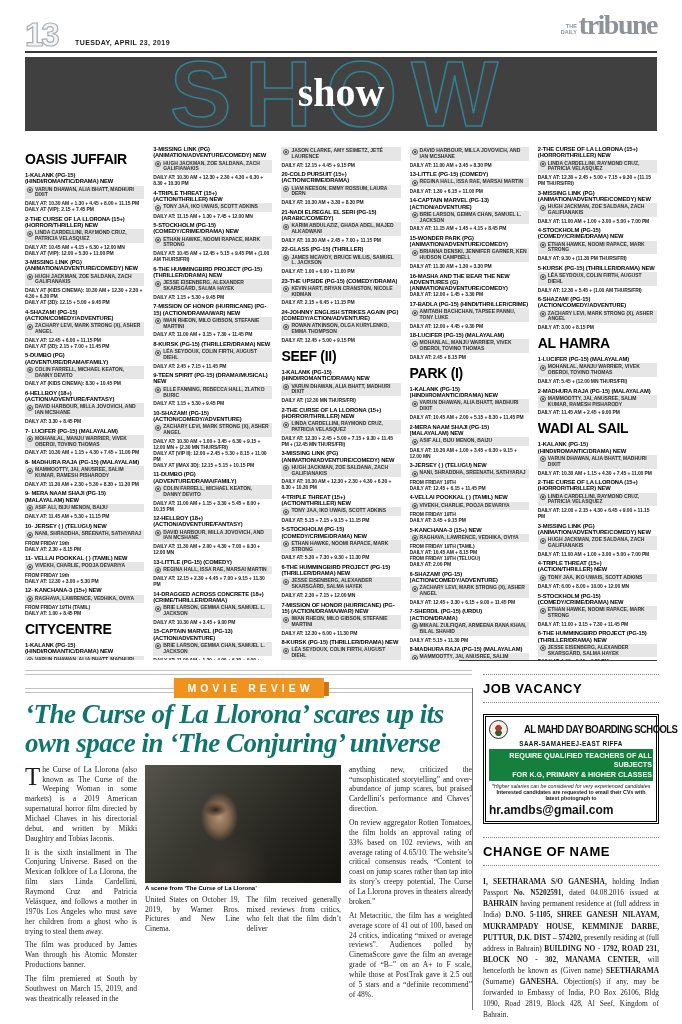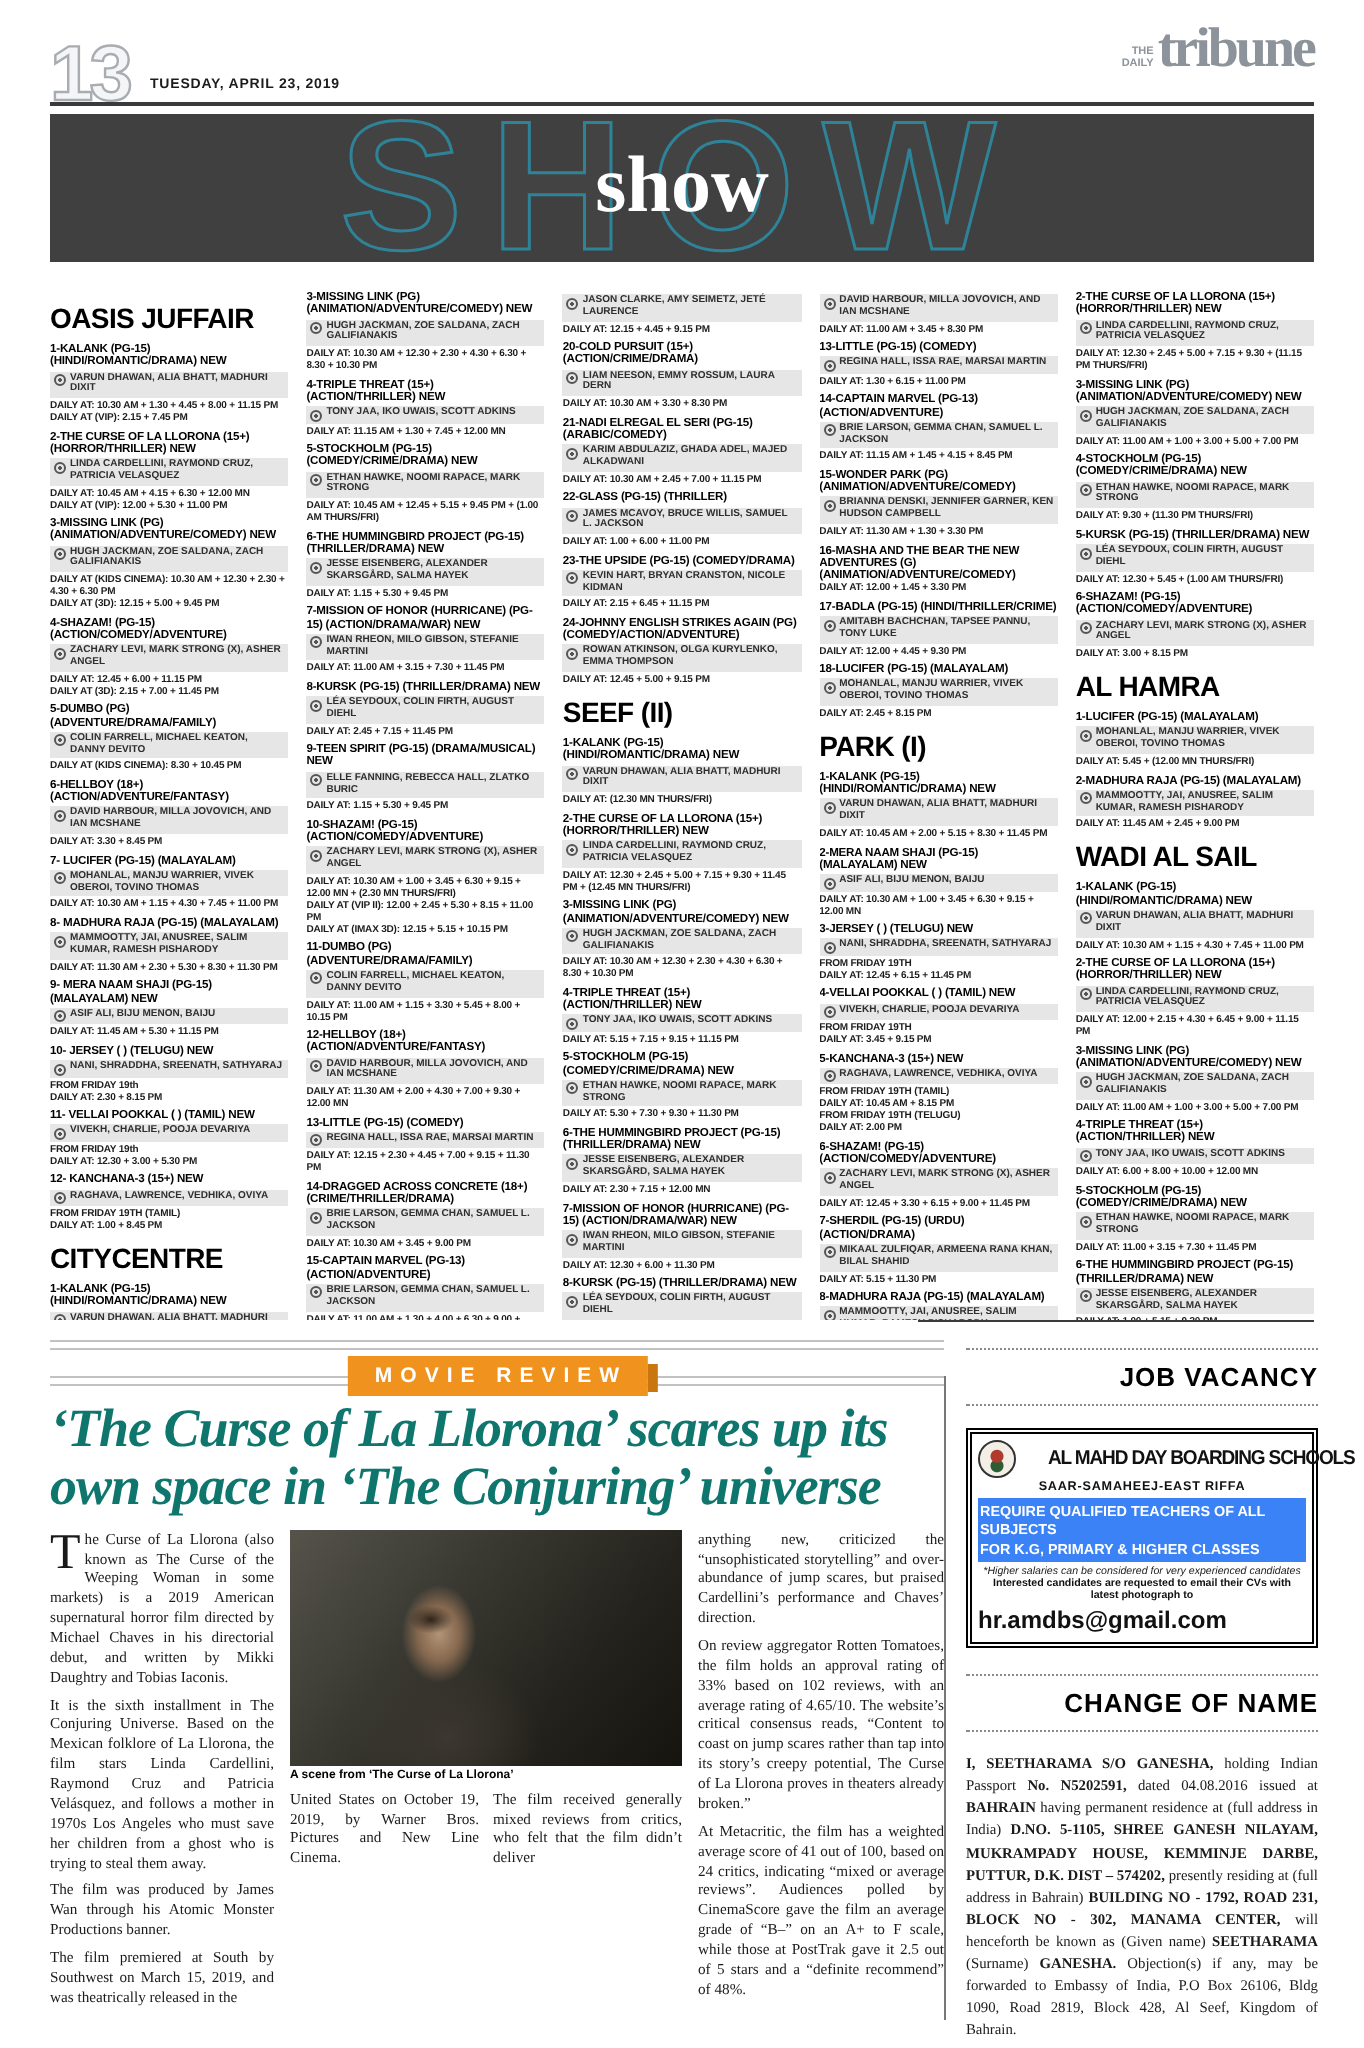--- a/index.html
+++ b/index.html
@@ -1,20 +1,20 @@
 <!DOCTYPE html>
 <html><head>
 <meta charset="utf-8">
 <style>
   html,body{margin:0;padding:0;background:#9e9e9e;}
   .page{position:relative;width:682px;height:1024px;margin:0 auto;background:#ffffff;overflow:hidden;
         font-family:"Liberation Sans",sans-serif;color:#111;}
   
   .hdr{position:absolute;left:25px;right:25px;top:24px;height:27px;border-bottom:2px solid #3a3a3a;}
-  .page-num{position:absolute;left:0;top:-8px;font-size:39px;font-weight:bold;letter-spacing:-2px;
+  .page-num{position:absolute;left:0;top:-8px;font-size:33px;font-weight:bold;letter-spacing:-2px;
             color:#f4f5f6;-webkit-text-stroke:1.2px #a9adb2;}
   .hdr-date{position:absolute;left:50px;bottom:5px;font-size:7px;font-weight:bold;letter-spacing:.4px;color:#1c1c1c;}
   .masthead{position:absolute;right:0;bottom:15px;display:flex;align-items:flex-end;}
   .masthead .daily{font-size:5.5px;line-height:1.05;text-align:right;color:#8d939a;font-weight:bold;margin-right:2px;white-space:pre-line;}
   .masthead .trib{font-family:"Liberation Serif",serif;font-weight:bold;font-size:28px;line-height:.78;color:#8d939a;letter-spacing:-1.5px;}
   
   .show-banner{position:absolute;left:25px;right:25px;top:57px;height:74px;background:#404040;overflow:hidden;}
   .show-outline{position:absolute;left:0;right:0;top:50%;transform:translateY(-50%);text-align:center;
         font-size:92px;font-weight:bold;letter-spacing:14px;color:rgba(255,255,255,0.02);
         -webkit-text-stroke:1.5px #2f8398;white-space:nowrap;}
@@ -50,30 +50,30 @@
        radial-gradient(ellipse 26px 34px at 38% 44%, #b39478 0%, #86684f 40%, rgba(70,58,45,0) 72%),
        radial-gradient(ellipse 62px 52px at 40% 88%, #3c372f 0%, rgba(40,37,30,0) 75%),
        linear-gradient(130deg,#55534a 0%,#3a3a33 35%,#23221c 70%,#15140f 100%);}
   .caption{font-size:6px;font-weight:bold;margin:2px 0 4px;color:#000;font-family:"Liberation Sans",sans-serif;}
   .mid-cols{display:flex;gap:7px;}
   .mid-cols > p{flex:1 1 0;}
   
   .ads-rule{position:absolute;left:459px;right:25px;top:660px;border-top:1px solid #3a3a3a;}
   .vdiv{position:absolute;left:472px;top:688px;height:322px;border-left:1px solid #777;}
   .ads{position:absolute;left:483px;top:674px;width:176px;}
-  .ad-h{border-top:1.5px dotted #8a8a8a;border-bottom:1.5px dotted #8a8a8a;padding:6px 0;text-align:right;
+  .ad-h{border-top:1.5px dotted #8a8a8a;border-bottom:1.5px dotted #8a8a8a;padding:6px 0;text-align:left;
         font-weight:bold;font-size:13px;letter-spacing:.5px;color:#000;}
   .adbox{border:3px double #000;margin:11px 0 13px;padding:3px 3px 4px;}
   .ad-top{display:flex;align-items:center;gap:16px;margin-bottom:1px;}
   .ad-logo{flex:0 0 auto;width:17px;height:17px;border-radius:50%;border:1.5px solid #333;
         background:radial-gradient(circle at 50% 42%, #b03a2e 0 3px, transparent 3.5px),
                    radial-gradient(circle at 50% 70%, #2e5c34 0 3px, transparent 3.5px),#f3efe6;}
   .ad-name{font-weight:bold;font-size:10px;letter-spacing:-.6px;line-height:1;transform:scaleX(.95);transform-origin:left;white-space:nowrap;}
   .ad-sub{text-align:center;font-size:6.3px;font-weight:bold;letter-spacing:.4px;margin-bottom:2px;}
-  .ad-bar{background:#3b82f6;color:#fff;text-align:left;font-weight:bold;font-size:7.2px;line-height:1.3;padding:2px 1px;margin-bottom:2px;}
+  .ad-bar{background:#15803d;color:#fff;text-align:right;font-weight:bold;font-size:7.2px;line-height:1.3;padding:2px 1px;margin-bottom:2px;}
   .ad-note1{font-style:italic;font-size:5.3px;text-align:center;color:#222;}
   .ad-note2{font-size:5.3px;font-weight:bold;text-align:center;color:#111;}
   .ad-email{font-size:12px;font-weight:bold;text-align:left;padding:2px 0 0;}
   .con-body{margin-top:10px;font-family:"Liberation Serif",serif;font-size:7.4px;line-height:1.5;text-align:justify;color:#1a1a1a;}
 </style>
 </head>
 <body>
 
 <div class="page">
 

